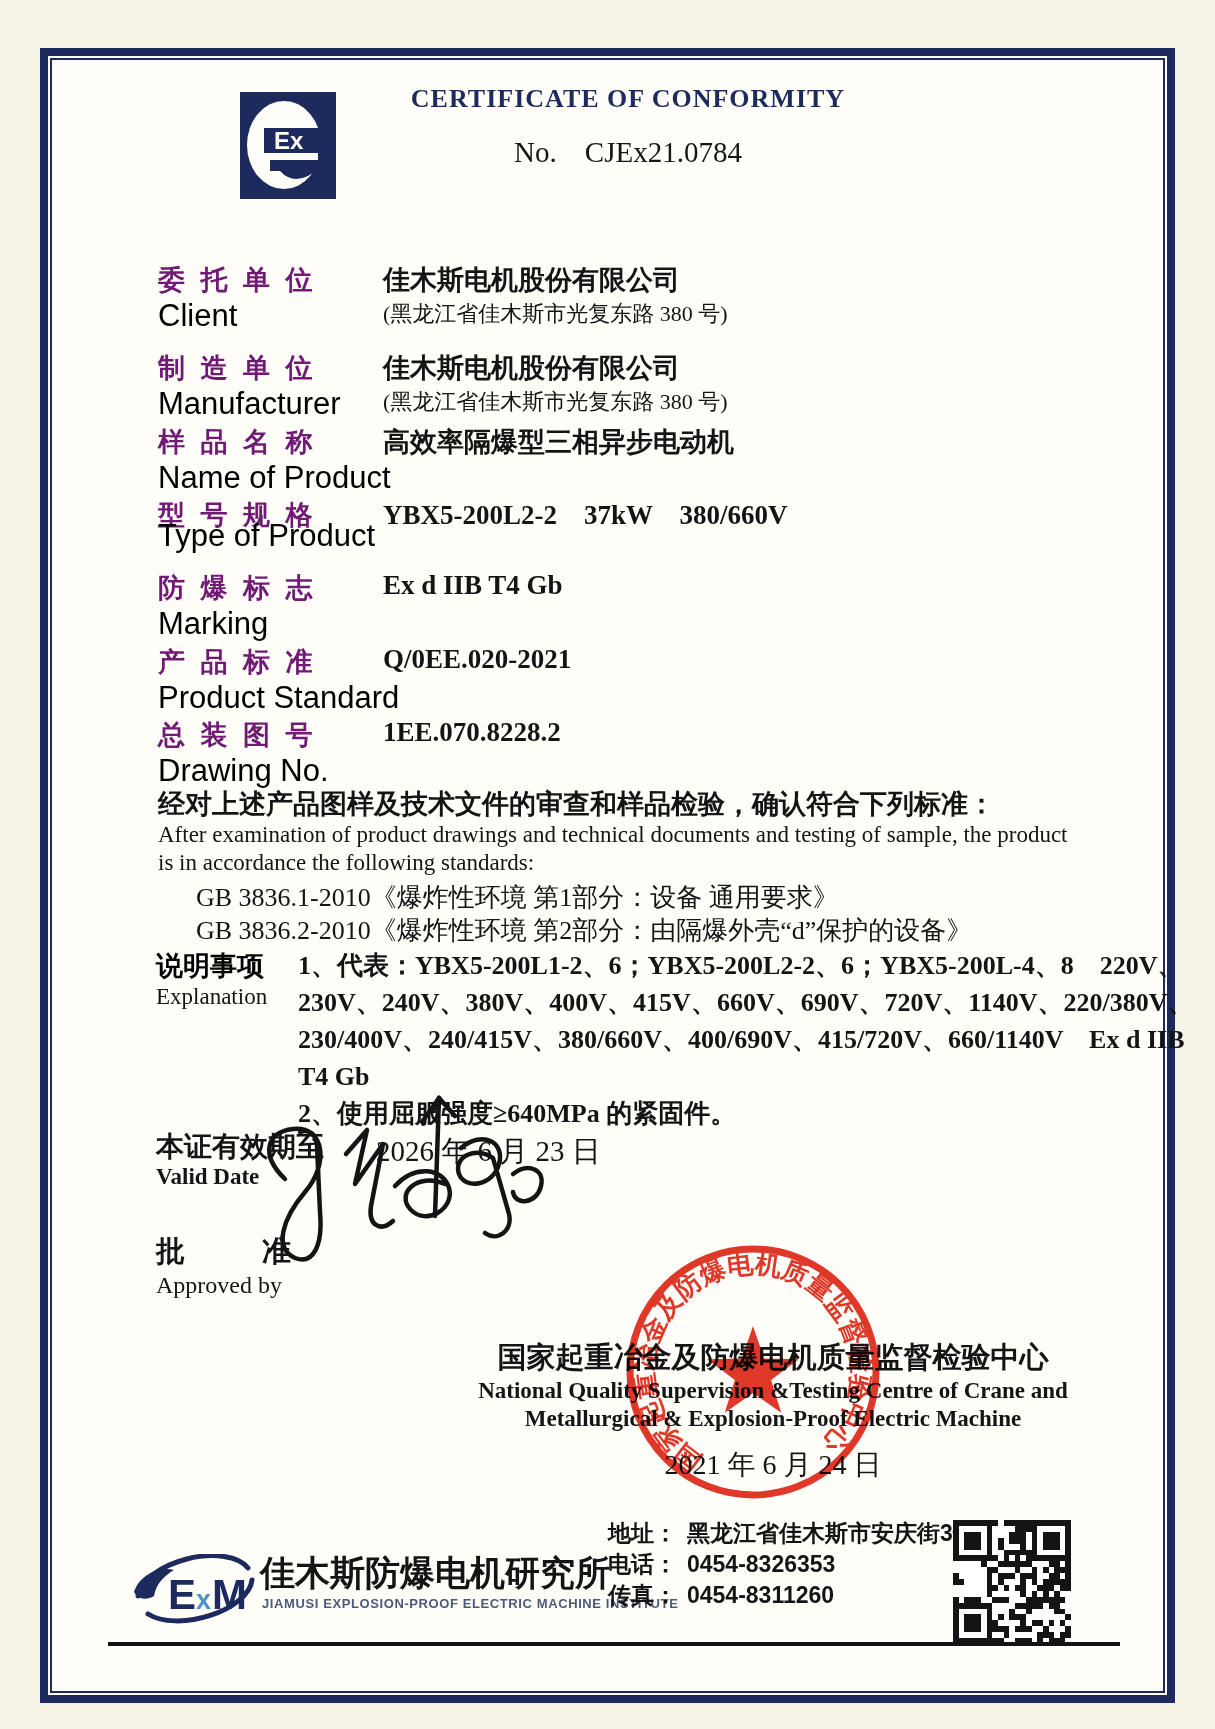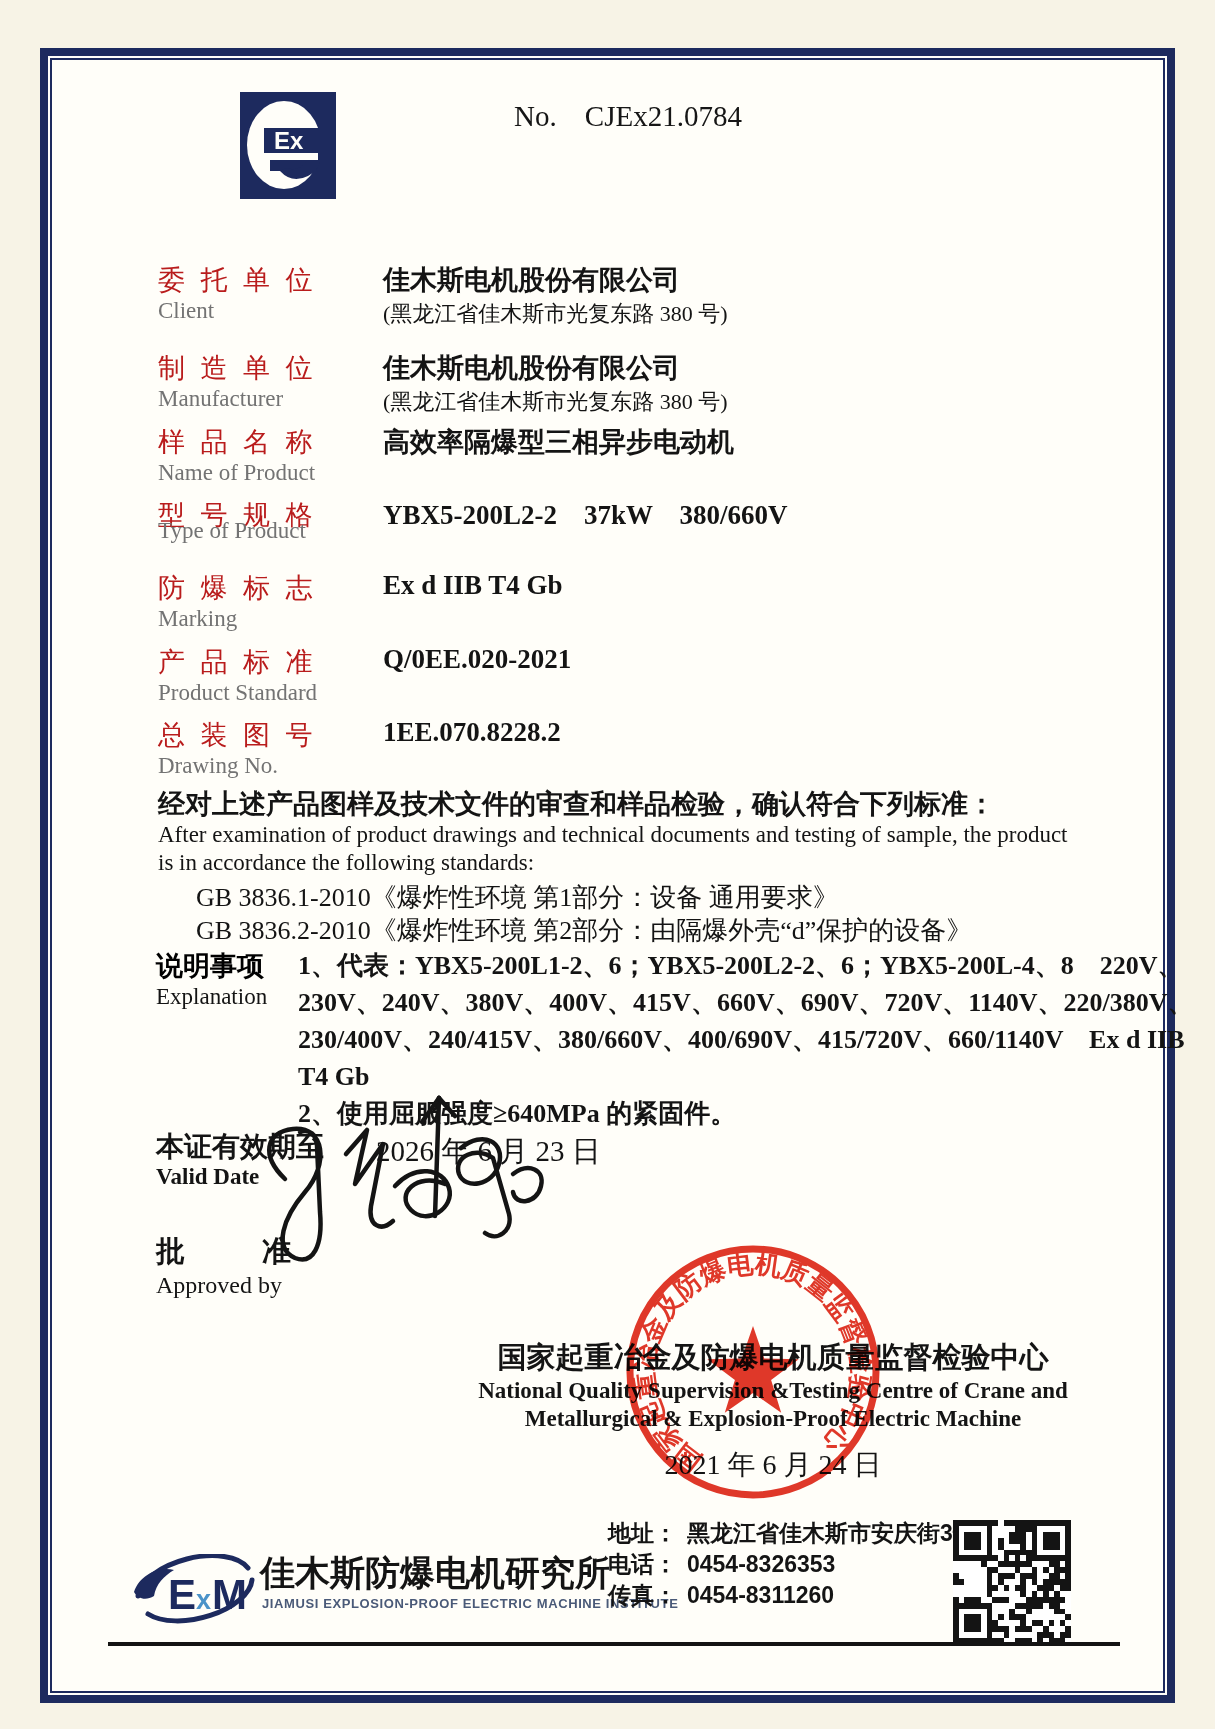--- a/index.html
+++ b/index.html
@@ -8,22 +8,22 @@
   .frame{position:absolute;left:40px;top:48px;width:1119px;height:1639px;border:8px solid #1d2a5e;background:#fffef9;}
   .frame::before{content:'';position:absolute;inset:2px;border:2px solid #1d2a5e;pointer-events:none;}
   .abs{position:absolute;}
   .serif{font-family:"Liberation Serif","DejaVu Serif",serif;}
   
   .title-cn{font-size:54px;font-weight:bold;letter-spacing:10px;color:#1d2a5e;font-family:"Liberation Serif","DejaVu Serif",serif;white-space:nowrap;}
   .title-en{font-size:26px;font-weight:bold;letter-spacing:1px;color:#1d2a5e;font-family:"Liberation Serif","DejaVu Serif",serif;margin-top:6px;}
   .cert-no{font-size:29px;color:#161616;font-family:"Liberation Serif","DejaVu Serif",serif;margin-top:22px;}
   .cert-no b{font-weight:normal;margin-left:28px;}
   
-  .f-label{position:absolute;left:110px;font-size:27px;font-weight:normal;color:#b91c1c;letter-spacing:4px;white-space:nowrap;text-align:center;}
-  .f-sub{position:absolute;left:110px;font-size:23px;color:#737373;font-family:Liberation Serif, serif;white-space:nowrap;}
+  .f-label{position:absolute;left:110px;font-size:27px;font-weight:bold;color:#701a75;letter-spacing:4px;white-space:nowrap;text-align:center;}
+  .f-sub{position:absolute;left:110px;font-size:31px;color:#000000;font-family:Liberation Sans, sans-serif;white-space:nowrap;}
   .f-val{position:absolute;left:335px;font-size:27px;font-weight:bold;color:#141414;white-space:pre;font-family:"Liberation Serif","DejaVu Serif",serif;}
   .f-val2{position:absolute;left:335px;font-size:22px;color:#141414;white-space:pre;font-family:"Liberation Serif","DejaVu Serif",serif;}
   
   .stmt-cn{font-size:27px;font-weight:bold;color:#141414;white-space:nowrap;}
   .stmt-en{font-size:23px;color:#141414;font-family:"Liberation Serif","DejaVu Serif",serif;white-space:nowrap;}
   .stmt-gb{font-size:26px;color:#141414;font-family:"Liberation Serif","DejaVu Serif",serif;white-space:nowrap;}
   
   .exp-lines{font-size:26px;line-height:37px;color:#141414;font-family:"Liberation Serif","DejaVu Serif",serif;white-space:pre;font-weight:bold;}
   
   .seal{mix-blend-mode:multiply;opacity:.94;}
@@ -46,20 +46,21 @@
         <ellipse cx="44" cy="53" rx="37" ry="44" fill="#fffef9"></ellipse>
         <rect x="78" y="8" width="10" height="91" fill="#1d2a5e"></rect>
         <rect x="24" y="36" width="72" height="25" fill="#1d2a5e"></rect>
         <rect x="30" y="68" width="66" height="11" fill="#1d2a5e"></rect>
         <path d="M 40,79 Q 52,92 68,84 Q 78,79 80,70 L 66,70 Q 58,80 46,76 Z" fill="#1d2a5e"></path>
         <text x="34" y="57" font-size="24" font-weight="bold" fill="#fffef9" font-family="Liberation Sans, DejaVu Sans, sans-serif">Ex</text>
       </svg>
     </div>
 
     <div class="abs" style="left:300px;top:22px;width:560px;text-align:center;">
+      <div class="title-en">CERTIFICATE OF CONFORMITY</div>
       <div class="cert-no"><span>No.</span><b>CJEx21.0784</b></div>
     </div>
 
     <div>
       <div class="f-label" style="top:206px;">委 托 单 位</div>
       <div class="f-sub" style="top:242px;">Client</div>
       <div class="f-val" style="top:206px;">佳木斯电机股份有限公司</div>
       <div class="f-val2" style="top:243px;">(黑龙江省佳木斯市光复东路 380 号)</div>
     </div>
 

